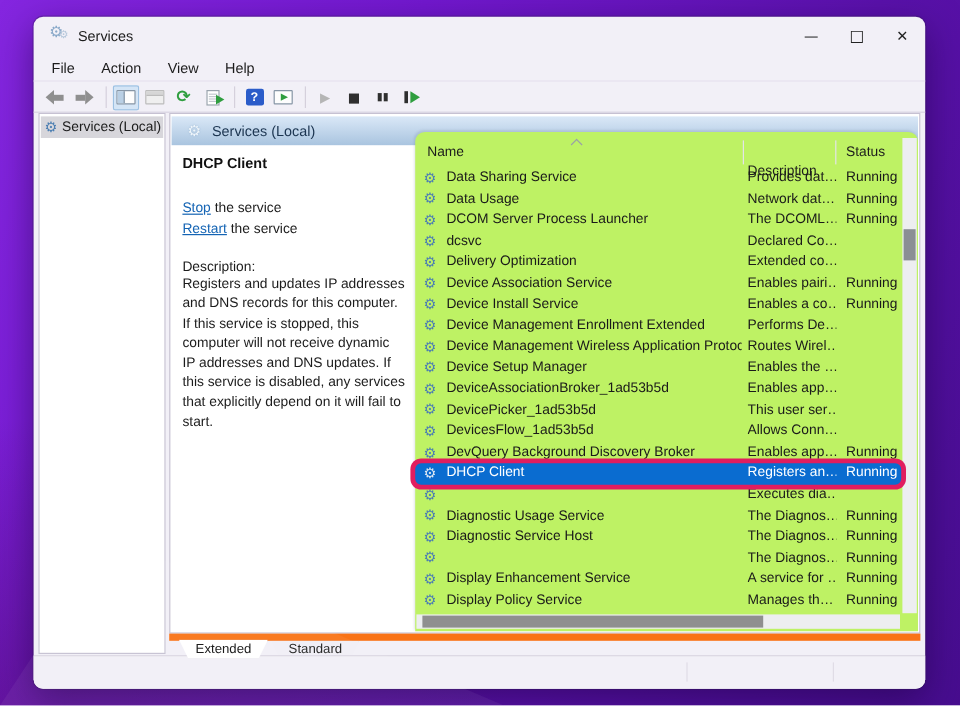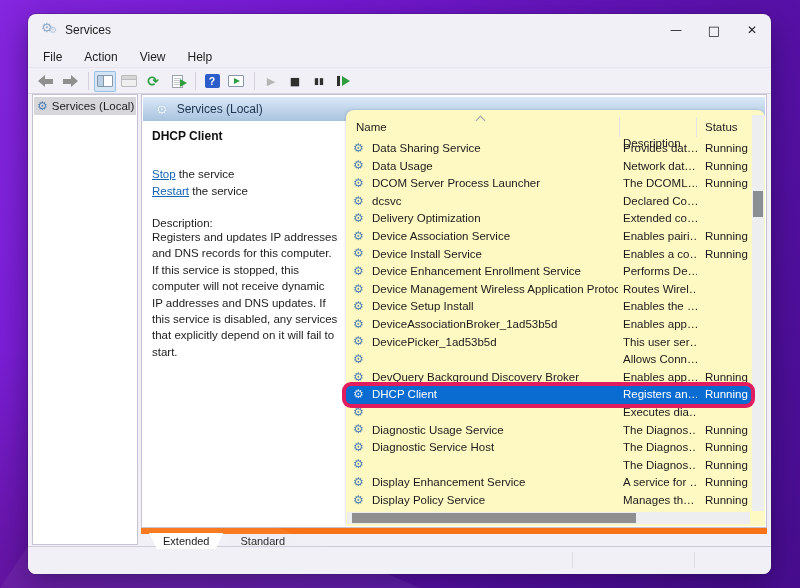--- a/index.html
+++ b/index.html
@@ -78,21 +78,21 @@
   .bluebar .bb-gear { font-family:"DejaVu Sans",sans-serif; font-size:13px; color:#eef5fb; margin-left:13px; text-shadow:0 0 1px #7fa3c4; }
   .bluebar .bb-label { font-size:12px; color:#1b3450; margin-left:9px; }
 
   .detail-pane { position:absolute; left:1px; top:27px; width:200px; bottom:1px; background:#fff; padding:4px 8px 0 9px; }
   .svc-title { font-size:12px; font-weight:bold; color:#111; margin-top:3px; }
   .svc-links { margin-top:23px; font-size:11.5px; line-height:17px; color:#1c1c1c; }
   .link { color:#1464b4; text-decoration:underline; }
   .desc-label { margin-top:17px; font-size:11.5px; color:#1c1c1c; }
   .desc-text { font-size:11.5px; line-height:16.4px; color:#1c1c1c; width:186px; }
 
-  .list-card { position:absolute; left:204px; top:15px; right:1px; bottom:1px; background:#fef9c3;
+  .list-card { position:absolute; left:204px; top:15px; right:1px; bottom:1px; background:#bef264;
     border-radius:8px 8px 0 0; box-shadow:-1px -1px 2px rgba(40,60,90,.12); }
   .col-headers { position:absolute; left:0; top:4px; right:14px; height:24px; }
   .col-headers .h { position:absolute; top:7px; font-size:11.5px; color:#1c1c1c; }
   .h-name { left:10px; }  .h-desc { left:277px;margin-top:16px; }  .h-stat { left:359px; }
   .hdiv { position:absolute; top:3px; width:1px; height:20px; background:#e4e4e8; }
   .hdiv.d1 { left:273px; } .hdiv.d2 { left:350px; }
   .sortup { position:absolute; left:131px; top:3px; width:7px; height:7px;
     border-left:1.5px solid #9aa0a8; border-top:1.5px solid #9aa0a8; transform:rotate(45deg); }
 
   .rows { position:absolute; left:0; top:30px; right:14px; }
@@ -272,50 +272,51 @@
                 <span class="cstat">Running</span>
               </div>
               <div class="lrow">
                 <span class="gicon">⚙</span>
                 <span class="cname">Device Install Service</span>
                 <span class="cdesc">Enables a co…</span>
                 <span class="cstat">Running</span>
               </div>
               <div class="lrow">
                 <span class="gicon">⚙</span>
-                <span class="cname">Device Enhancement Enrollment Service</span>
+                <span class="cname">Device Management Enrollment Extended</span>
                 <span class="cdesc">Performs De…</span>
                 <span class="cstat"></span>
               </div>
               <div class="lrow">
                 <span class="gicon">⚙</span>
                 <span class="cname">Device Management Wireless Application Protocol…</span>
                 <span class="cdesc">Routes Wirel…</span>
                 <span class="cstat"></span>
               </div>
               <div class="lrow">
                 <span class="gicon">⚙</span>
-                <span class="cname">Device Setup Install</span>
+                <span class="cname">Device Setup Manager</span>
                 <span class="cdesc">Enables the …</span>
                 <span class="cstat"></span>
               </div>
               <div class="lrow">
                 <span class="gicon">⚙</span>
                 <span class="cname">DeviceAssociationBroker_1ad53b5d</span>
                 <span class="cdesc">Enables app…</span>
                 <span class="cstat"></span>
               </div>
               <div class="lrow">
                 <span class="gicon">⚙</span>
                 <span class="cname">DevicePicker_1ad53b5d</span>
                 <span class="cdesc">This user ser…</span>
                 <span class="cstat"></span>
               </div>
               <div class="lrow">
                 <span class="gicon">⚙</span>
+                <span class="cname">DevicesFlow_1ad53b5d</span>
                 <span class="cdesc">Allows Conn…</span>
                 <span class="cstat"></span>
               </div>
               <div class="lrow">
                 <span class="gicon">⚙</span>
                 <span class="cname">DevQuery Background Discovery Broker</span>
                 <span class="cdesc">Enables app…</span>
                 <span class="cstat">Running</span>
               </div>
               <div class="lrow selected annotated">

